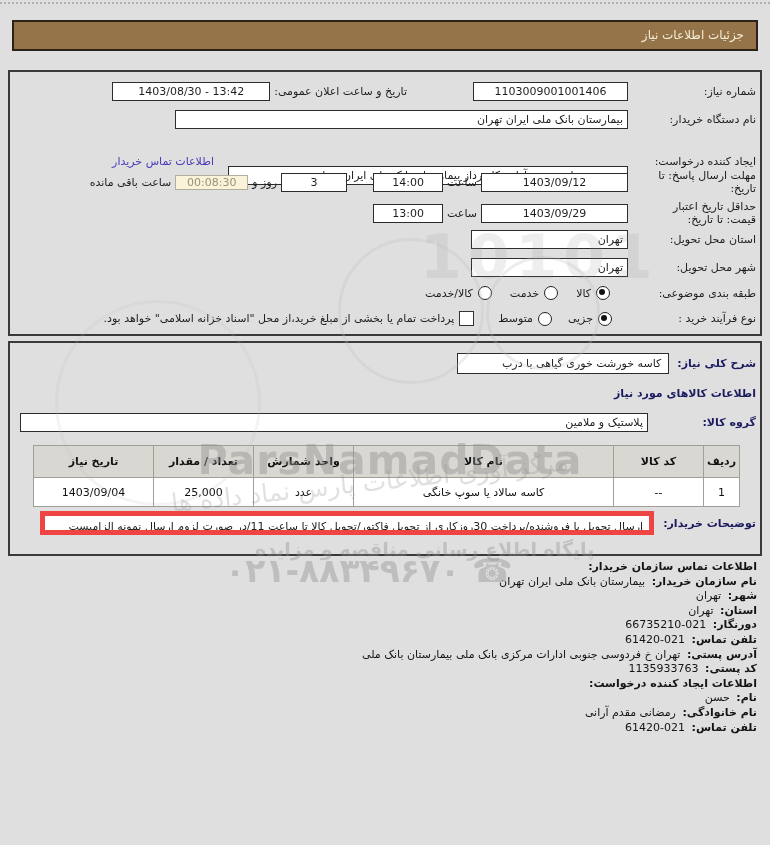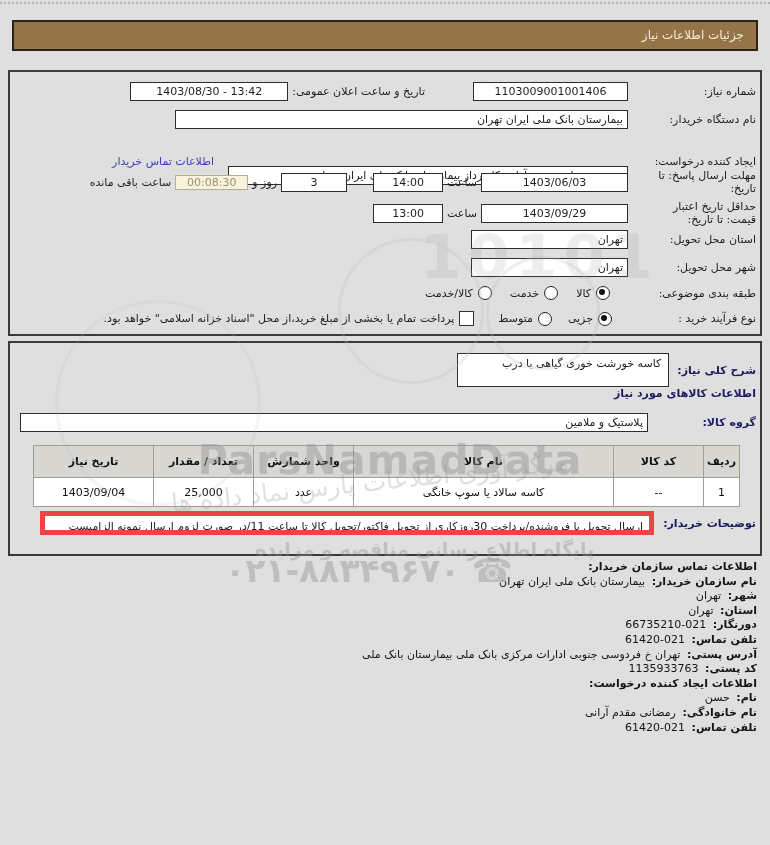--- a/index.html
+++ b/index.html
@@ -28,21 +28,21 @@
 
   .radio{display:inline-block;width:12px;height:12px;border:1px solid #222;border-radius:50%;
          background:#fff;position:relative;flex:0 0 auto;}
   .radio.checked::after{content:"";position:absolute;top:2px;left:2px;width:6px;height:6px;
          border-radius:50%;background:#111;}
   .checkbox{display:inline-block;width:13px;height:13px;border:1px solid #333;background:#fff;flex:0 0 auto;}
   .ritem{display:flex;align-items:center;gap:5px;}
 
   .b{font-weight:bold;}
   .navy{color:#1b1b60;font-weight:bold;}
-  .descbox{background:#fff;border:1px solid #2c2c2c;height:34px;line-height:19px;box-sizing:border-box;
+  .descbox{background:#fff;border:1px solid #2c2c2c;height:21px;line-height:19px;box-sizing:border-box;
            padding:0 7px;width:212px;text-align:right;overflow:hidden;white-space:nowrap;}
   .notesbox{background:#fff;border:5px solid #ef4444;height:24px;line-height:22px;box-sizing:border-box;
             padding:0 6px;flex:1;margin-left:10px;overflow:hidden;white-space:nowrap;text-align:right;}
 
   .gtable{position:absolute;top:102px;right:20px;width:706px;border-collapse:collapse;
           font-size:11px;table-layout:fixed;}
   .gtable th{background:#d8d7d2;border:1px solid #9f9f98;font-weight:bold;height:29px;text-align:center;color:#111;}
   .gtable td{background:#fff;border:1px solid #9f9f98;height:26px;text-align:center;color:#111;}
 
   .contact{position:absolute;top:560px;right:13px;left:10px;line-height:14.6px;color:#141414;}
@@ -67,38 +67,38 @@
 <div class="page">
   <div class="top-dotted"></div>
 
   <div class="titlebar">جزئیات اطلاعات نیاز</div>
 
   <div class="panel" id="panel1">
 
     <div class="frow" style="top:10px">
       <span class="flabel">شماره نیاز:</span>
       <span class="tbox center w155">1103009001001406</span>
-      <span class="sep" style="margin-right:48px">تاریخ و ساعت اعلان عمومی:</span>
+      <span class="sep" style="margin-right:66px">تاریخ و ساعت اعلان عمومی:</span>
       <span class="tbox center w158">13:42 - 1403/08/30</span>
     </div>
 
     <div class="frow" style="top:38px">
       <span class="flabel">نام دستگاه خریدار:</span>
       <span class="tbox w453">بیمارستان بانک ملی ایران تهران</span>
     </div>
 
     <div class="frow" style="top:66px">
       <span class="flabel">ایجاد کننده درخواست:</span>
       <span class="tbox w400">حسن رمضانی مقدم آرانی کارپرداز بیمارستان بانک ملی ایران تهران</span>
       <span class="link" style="margin-right:14px">اطلاعات تماس خریدار</span>
     </div>
 
     <div class="frow" style="top:95px;height:30px">
       <span class="flabel">مهلت ارسال پاسخ: تا تاریخ:</span>
-      <span class="tbox center w147">1403/06/03</span>
+      <span class="tbox center w147">1403/09/12</span>
       <span class="sep">ساعت</span>
       <span class="tbox center w70">14:00</span>
       <span class="tbox center w66" style="margin-right:26px">3</span>
       <span class="sep">روز و</span>
       <span class="countdown">00:08:30</span>
       <span class="sep">ساعت باقی مانده</span>
     </div>
 
     <div class="frow" style="top:126px;height:30px">
       <span class="flabel">حداقل تاریخ اعتبار قیمت: تا تاریخ:</span>

